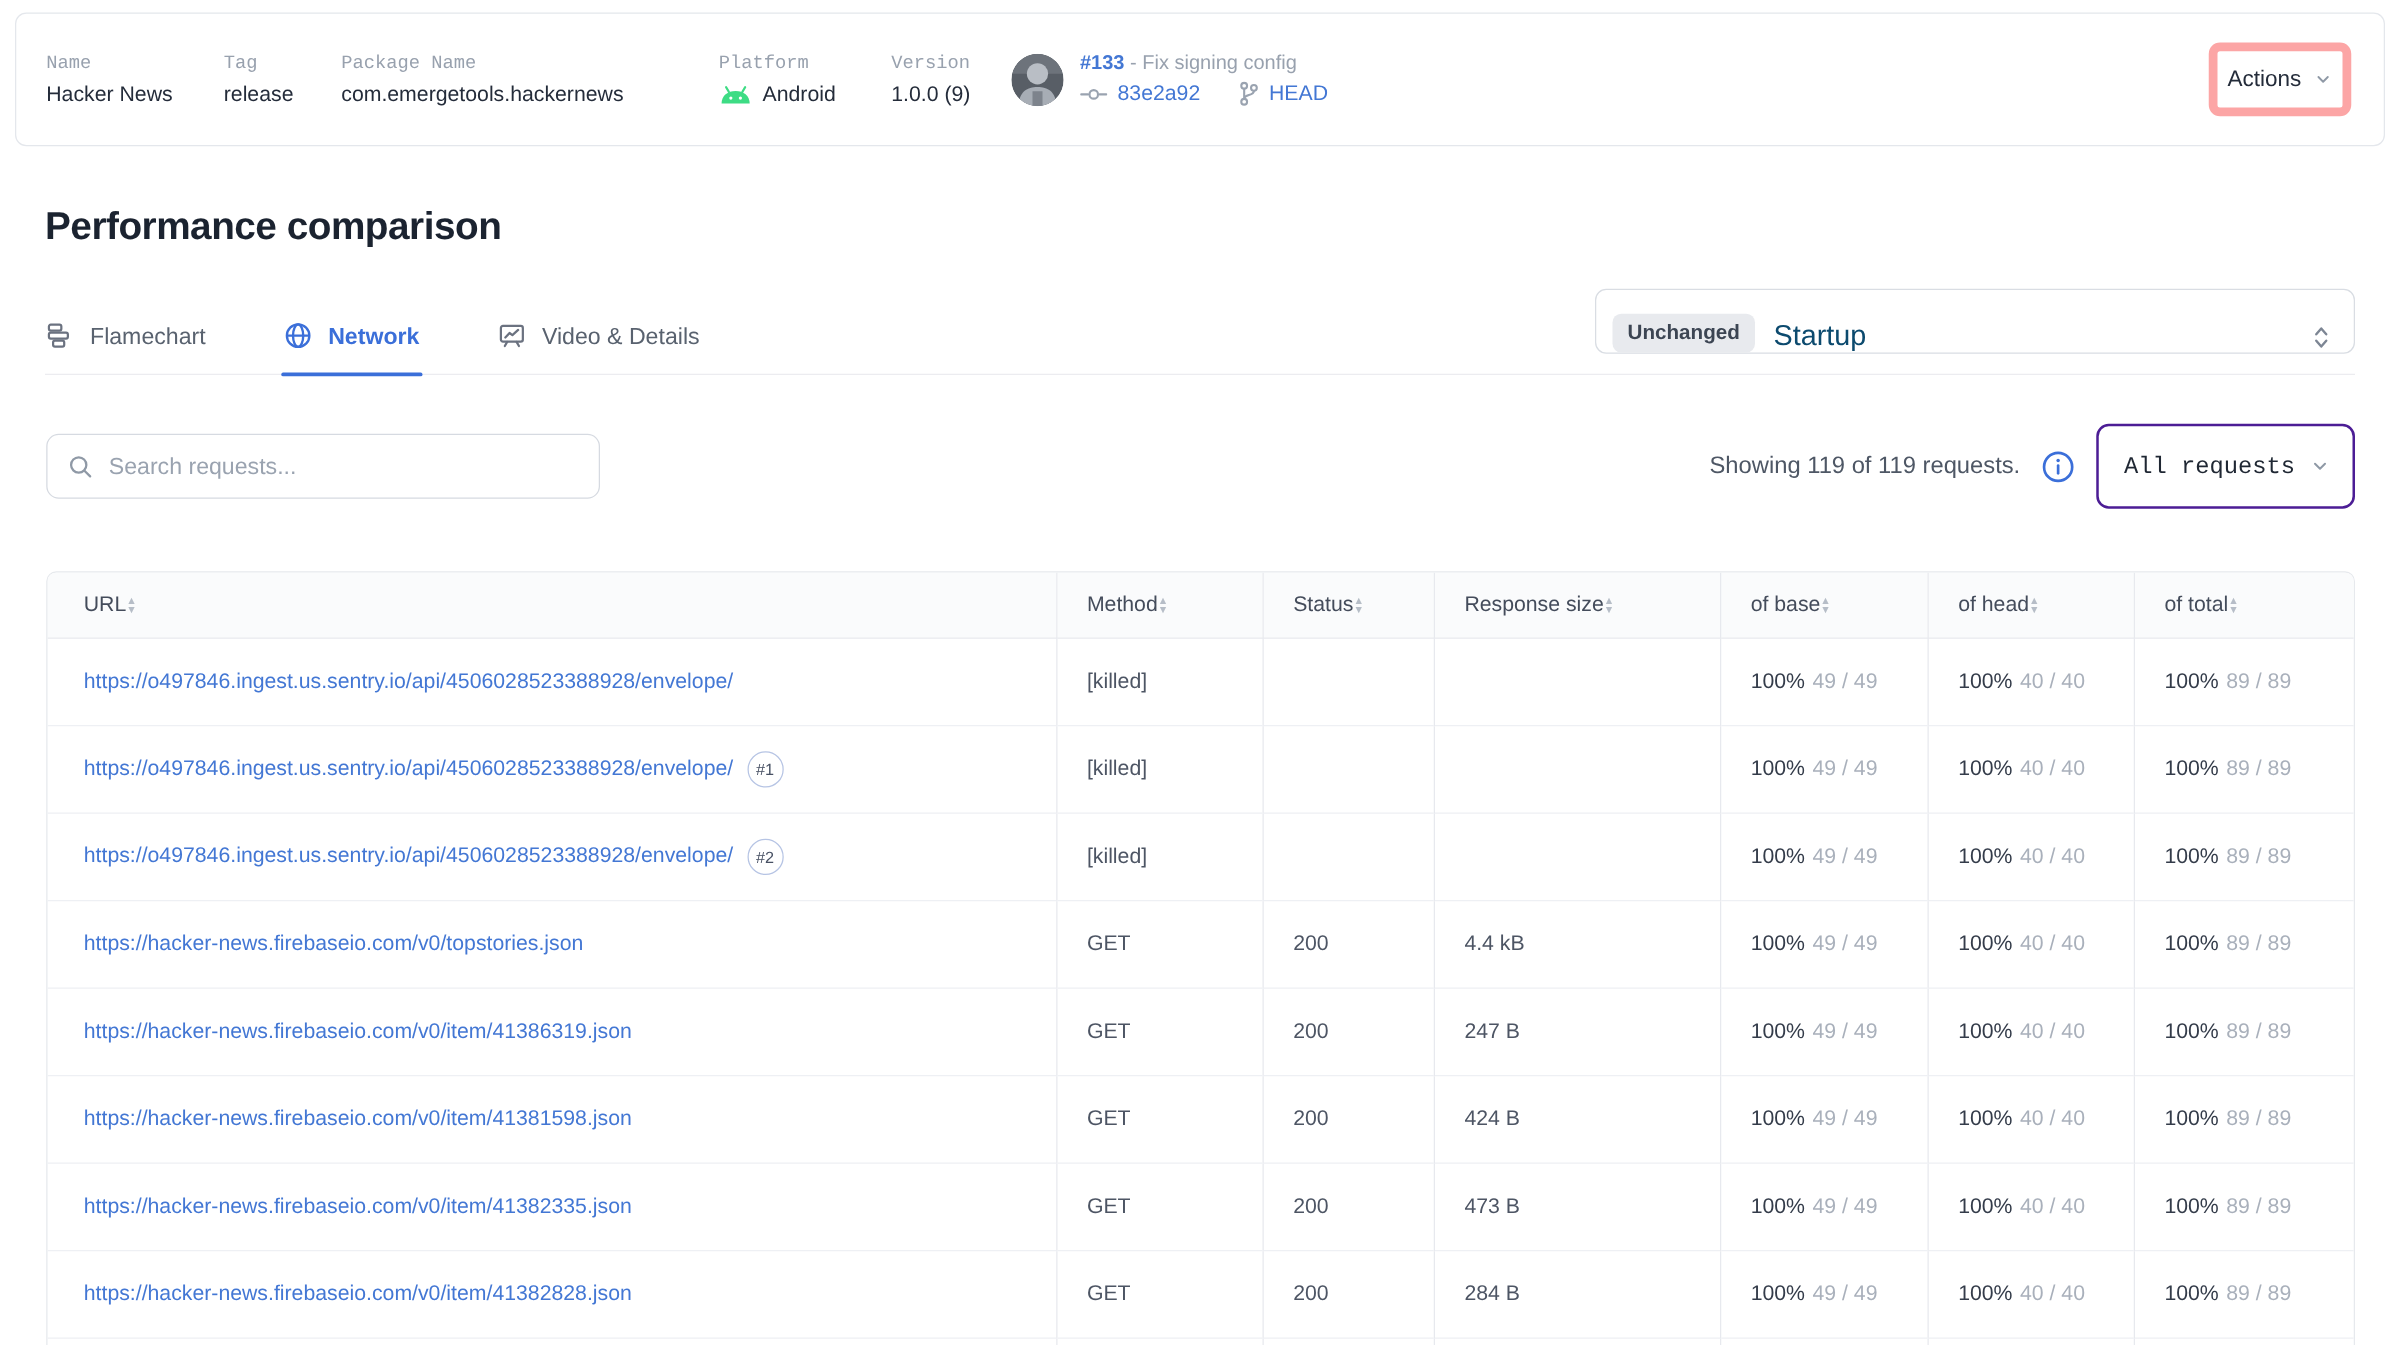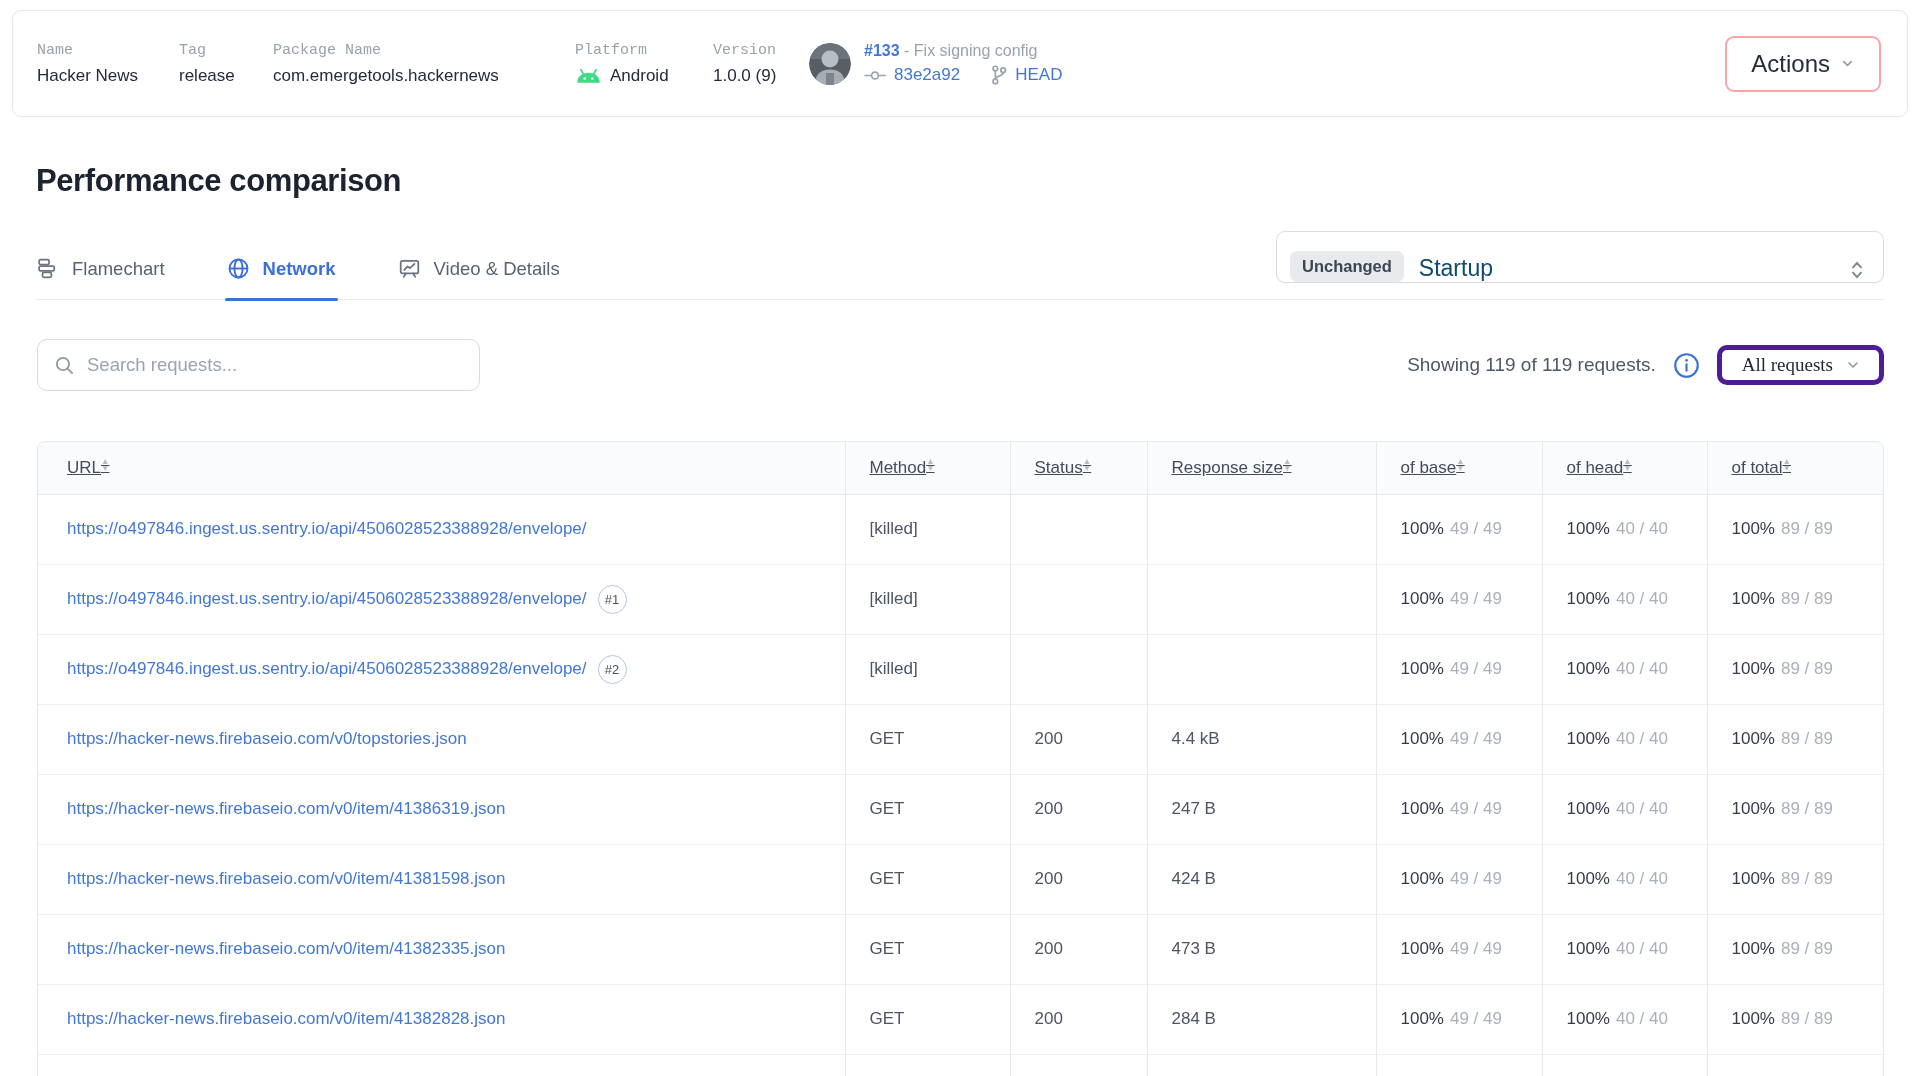--- a/index.html
+++ b/index.html
@@ -36,23 +36,23 @@
   }
   .build-info { display: flex; flex-direction: column; gap: 5px; }
   .build-line1 { font-size: 16px; color: #98a1ae; }
   .pr-number { color: #4377d4; font-weight: 600; }
   .build-line2 { display: flex; align-items: center; gap: 8px; font-size: 17px; }
   .git-link { color: #4377d4; }
   .git-sep { width: 14px; }
   .actions-btn {
     margin-left: auto;
     display: flex; align-items: center; gap: 10px;
-    border: 2px solid #fca5a5; background: #fff;
-    border-radius: 9px; padding: 12px 24px;
-    font-size: 24px; color: #242c3a; cursor: pointer;
+    border: 7px solid #fca5a5; background: #fff;
+    border-radius: 9px; padding: 12px 8px;
+    font-size: 18px; color: #242c3a; cursor: pointer;
     font-family: inherit;
   }
 
   
   .page-title {
     margin: 46px 36px 0;
     font-size: 31px;
     font-weight: 700;
     letter-spacing: -0.4px;
     color: #1b2330;
@@ -108,26 +108,26 @@
   .search-box input {
     border: none; outline: none; flex: 1;
     font-size: 18.5px; color: #242c3a; font-family: inherit;
     background: transparent;
   }
   .search-box input::placeholder { color: #9aa3b0; }
   .toolbar-right { display: flex; align-items: center; gap: 17px; }
   .showing-text { font-size: 19px; color: #4e5765; }
   .info-icon { cursor: pointer; }
   .filter-btn {
-    height: 40px;
+    height: 68px;
     display: flex; align-items: center; gap: 12px;
-    border: 5px solid #4c1d95; background: #fff;
+    border: 2px solid #4c1d95; background: #fff;
     border-radius: 10px; padding: 0 18px 0 20px;
     font-size: 19px; color: #1f2733; cursor: pointer;
-    font-family: Liberation Serif, serif;
+    font-family: Liberation Mono, monospace;
   }
 
   
   .table-wrap {
     margin: 50px 36px 0 37px;
     border: 1px solid #e6e9ed;
     border-radius: 8px;
     overflow: hidden;
     background: #fff;
   }
@@ -142,21 +142,21 @@
   th:last-child, td:last-child { border-right: none; }
   thead th {
     height: 52px;
     background: #fafbfc;
     font-size: 17px; font-weight: 500; color: #444c5b;
     border-bottom: 1px solid #e7e9ee;
   }
   th.c-url, td.c-url { padding-left: 29px; }
   tbody td { height: 70px; border-top: 1px solid #eef0f4; font-size: 17px; color: #4d5564; }
   tbody tr:first-child td { border-top: none; }
-  .th-inner { display: inline-flex; gap: 0; text-decoration: underline; }
+  .th-inner { display: inline-flex; align-items: center; gap: 0; }
   .sort-icon { display: inline-flex; flex-direction: column; align-items: center; cursor: pointer; }
   .sort-icon::before { content: "▲"; font-size: 8.5px; line-height: 7px; color: #b6bdc7; }
   .sort-icon::after  { content: "▼"; font-size: 8.5px; line-height: 7px; color: #b6bdc7; }
   .url-link { color: #4377d4; cursor: pointer; }
   .url-badge {
     display: inline-flex; align-items: center; justify-content: center;
     width: 29px; height: 29px; border-radius: 50%;
     border: 1px solid #b6c4e4; color: #475063;
     font-size: 13px; margin-left: 11px; vertical-align: middle;
     background: #fff;

